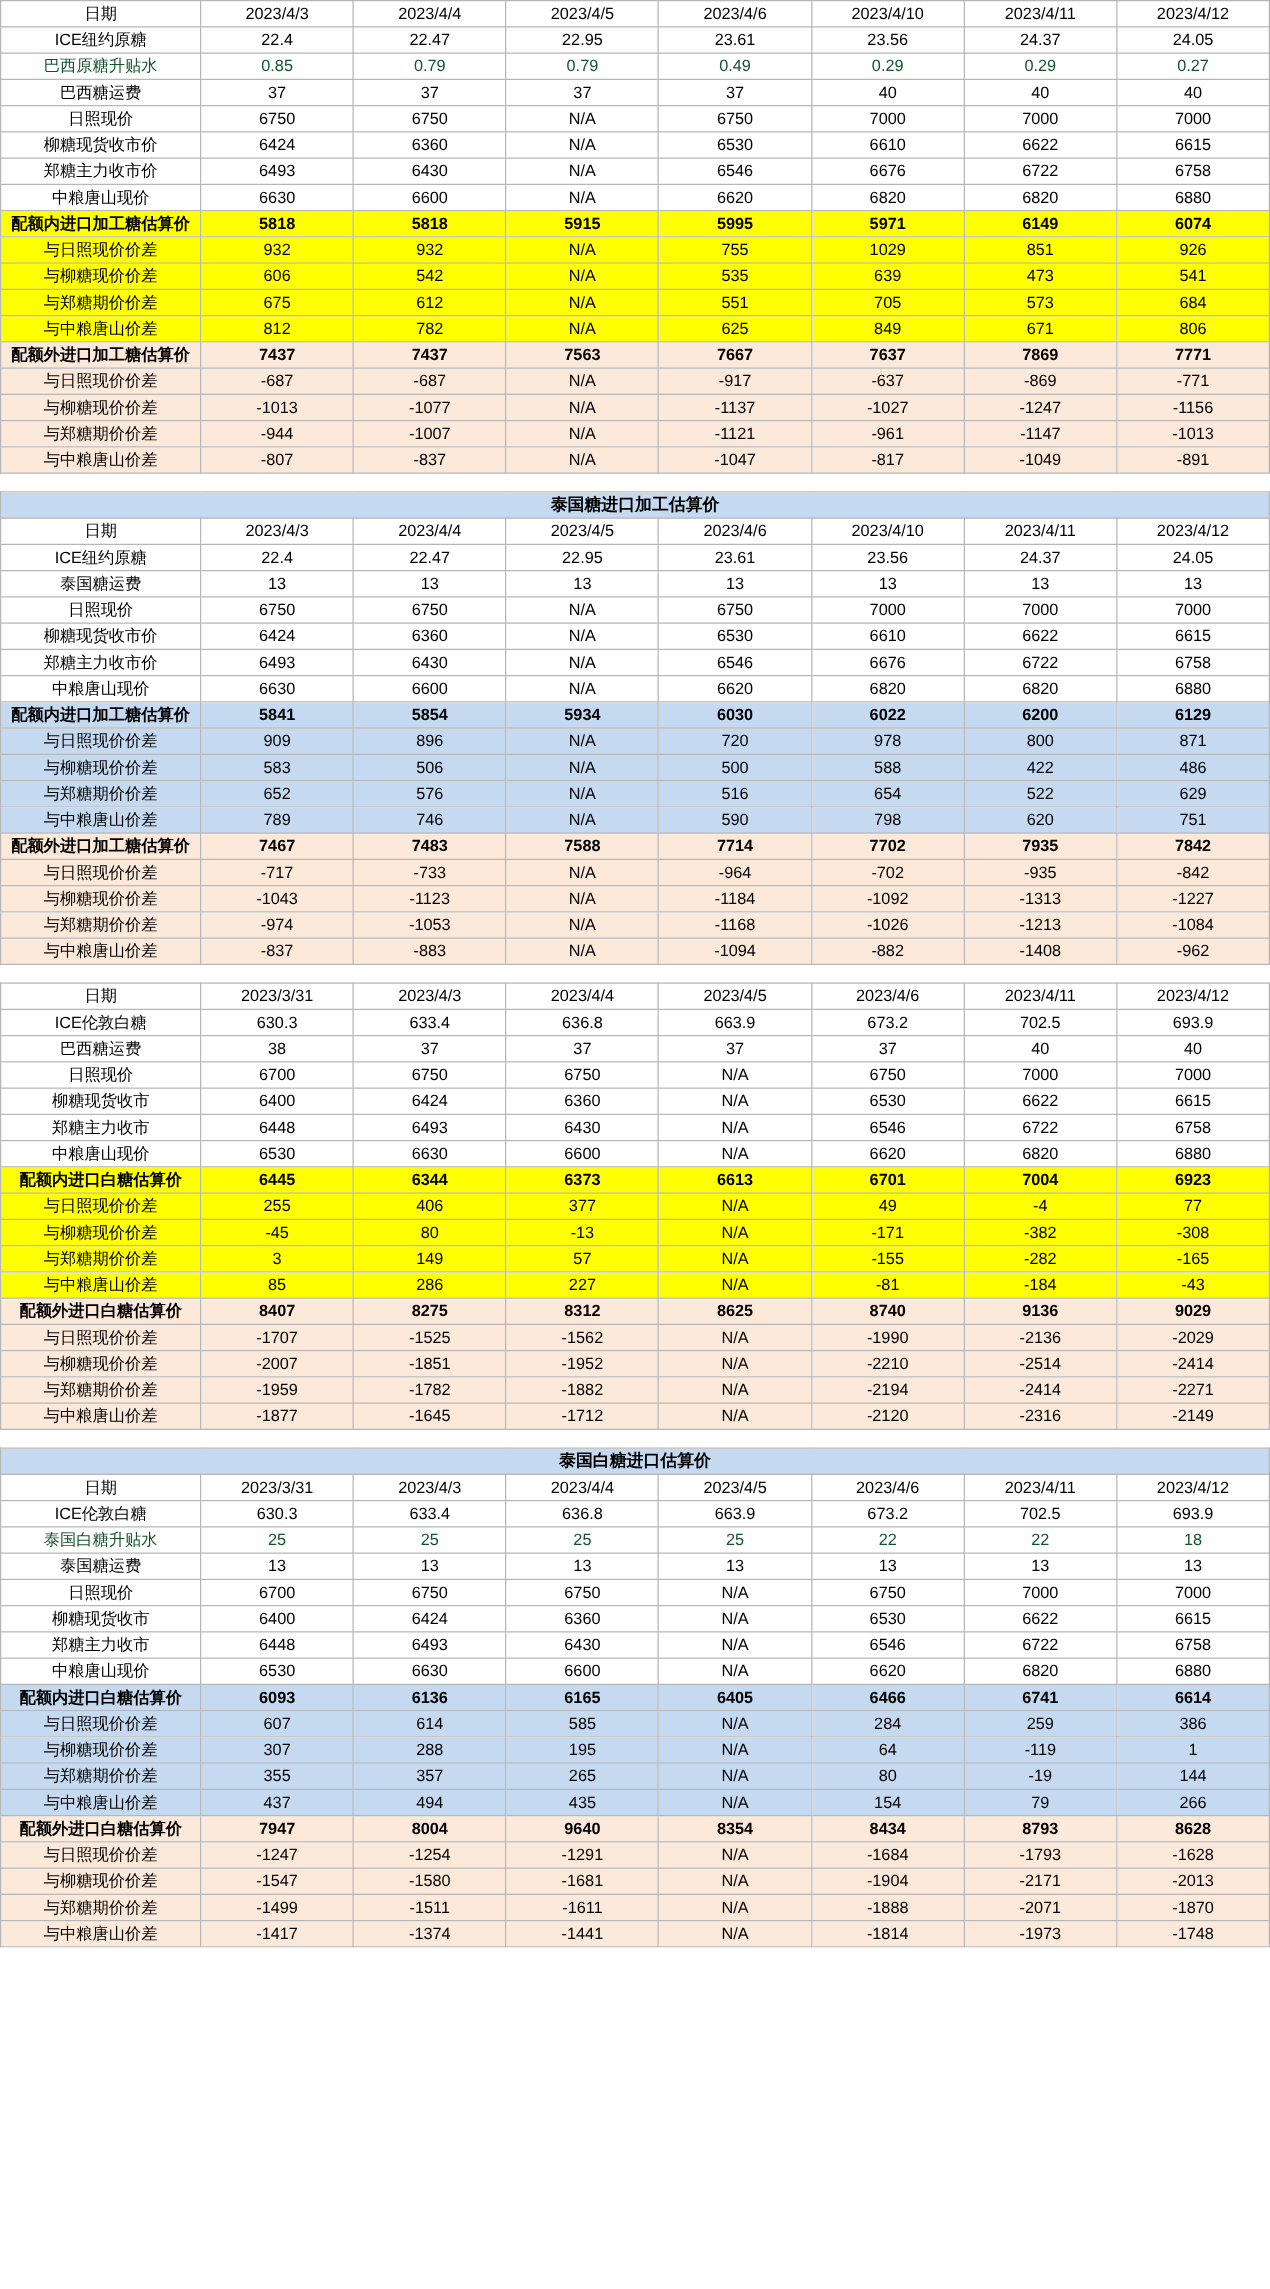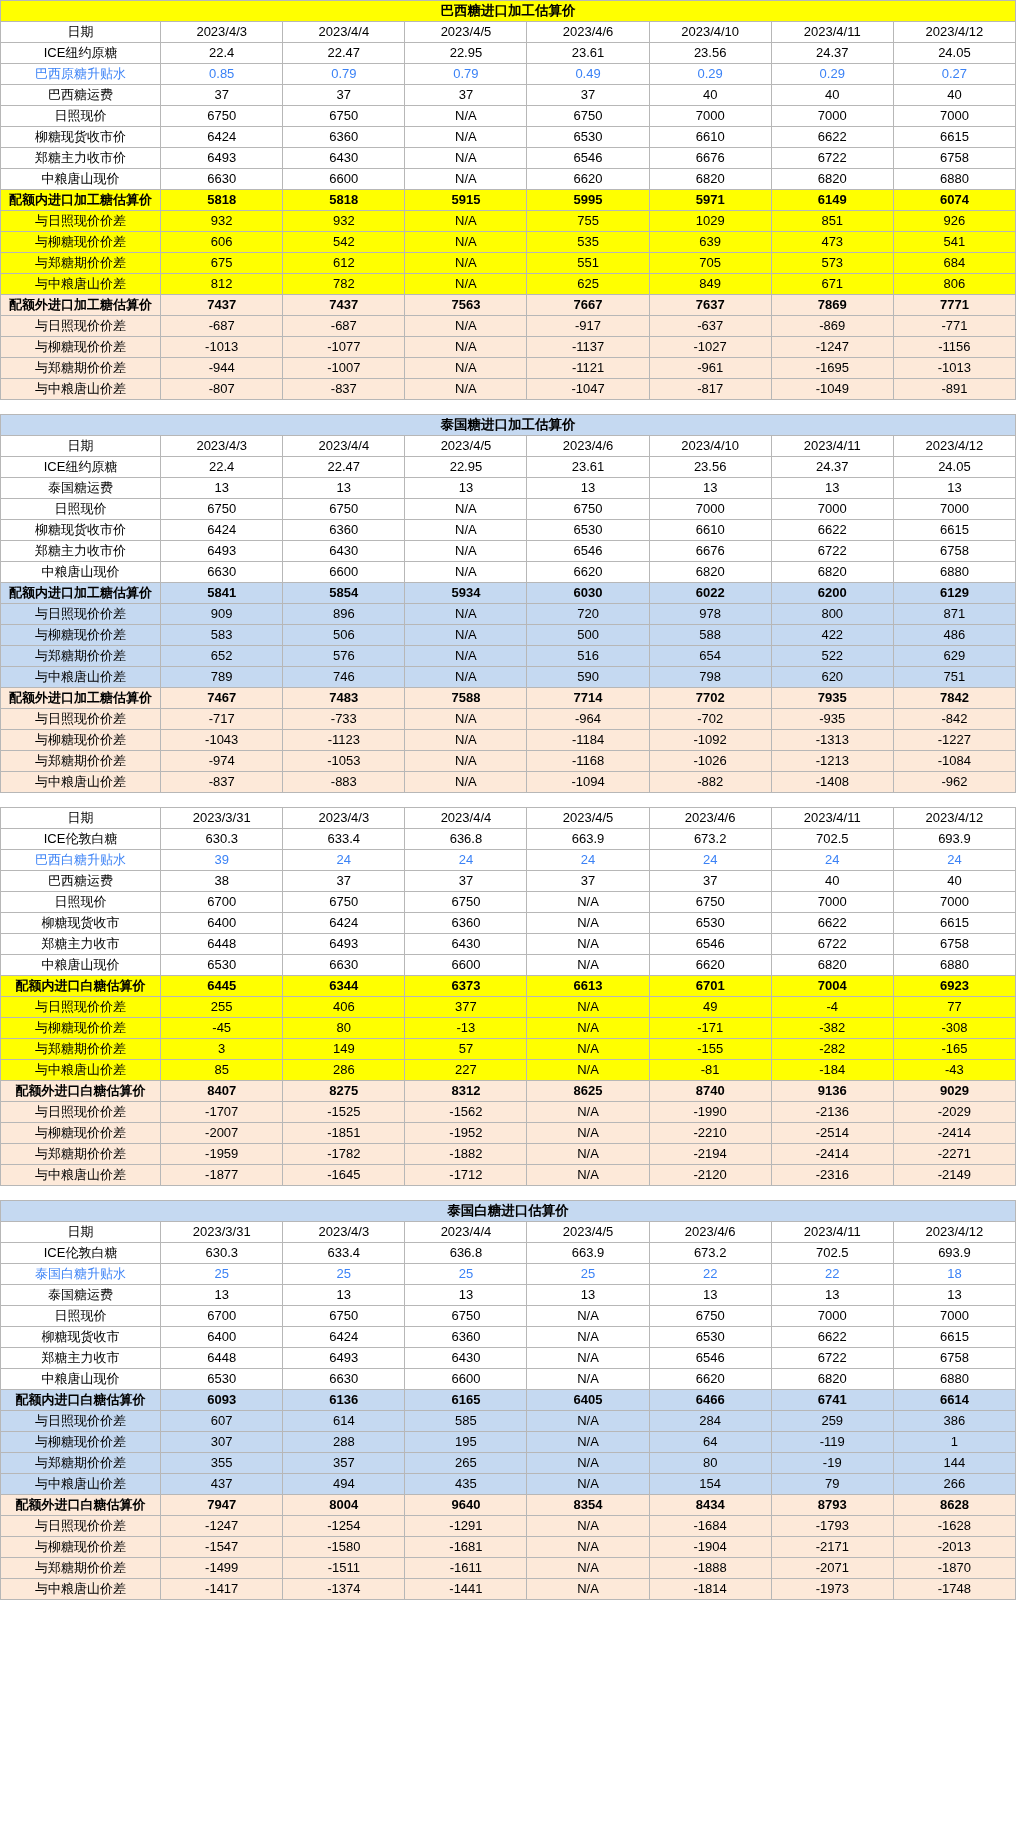--- a/index.html
+++ b/index.html
@@ -35,21 +35,21 @@
   .title {
     font-weight: bold;
     font-size: 13.5px;
     text-align: center;
     border: 1px solid #b7b7b7;
   }
   .title-yellow { background: #ffff00; }
   .title-blue   { background: #c5d9f1; margin-left: 41px; }
   .hdr { font-weight: normal; }
   .lbl { }
-  .red { color: #3b82f6; }
+  .red { color: #14532d; }
   .bold { font-weight: bold; }
   .bg-yellow { background: #ffff00; }
   .bg-blue   { background: #c5d9f1; }
   .bg-peach  { background: #fde9d9; }
 </style>
 </head>
 <body>
 
 <div class="sheet" id="sheet">
     <div>
@@ -59,23 +59,20 @@
           <col class="cd">
           <col class="cd">
           <col class="cd">
           <col class="cd">
           <col class="cd">
           <col class="cd">
           <col class="cd">
         </colgroup>
         <tbody>
           <tr>
-            <td class="title title-yellow" colspan="8">巴西糖进口加工估算价</td>
-          </tr>
-          <tr>
             <td class="hdr">日期</td>
             <td class="hdr">2023/4/3</td>
             <td class="hdr">2023/4/4</td>
             <td class="hdr">2023/4/5</td>
             <td class="hdr">2023/4/6</td>
             <td class="hdr">2023/4/10</td>
             <td class="hdr">2023/4/11</td>
             <td class="hdr">2023/4/12</td>
           </tr>
           <tr>
@@ -228,21 +225,21 @@
             <td class="bg-peach">-1247</td>
             <td class="bg-peach">-1156</td>
           </tr>
           <tr>
             <td class="lbl bg-peach">与郑糖期价价差</td>
             <td class="bg-peach">-944</td>
             <td class="bg-peach">-1007</td>
             <td class="bg-peach">N/A</td>
             <td class="bg-peach">-1121</td>
             <td class="bg-peach">-961</td>
-            <td class="bg-peach">-1695</td>
+            <td class="bg-peach">-1147</td>
             <td class="bg-peach">-1013</td>
           </tr>
           <tr>
             <td class="lbl bg-peach">与中粮唐山价差</td>
             <td class="bg-peach">-807</td>
             <td class="bg-peach">-837</td>
             <td class="bg-peach">N/A</td>
             <td class="bg-peach">-1047</td>
             <td class="bg-peach">-817</td>
             <td class="bg-peach">-1049</td>
@@ -469,30 +466,20 @@
             <td class="lbl ">ICE伦敦白糖</td>
             <td class="">630.3</td>
             <td class="">633.4</td>
             <td class="">636.8</td>
             <td class="">663.9</td>
             <td class="">673.2</td>
             <td class="">702.5</td>
             <td class="">693.9</td>
           </tr>
           <tr>
-            <td class="lbl red">巴西白糖升贴水</td>
-            <td class="red">39</td>
-            <td class="red">24</td>
-            <td class="red">24</td>
-            <td class="red">24</td>
-            <td class="red">24</td>
-            <td class="red">24</td>
-            <td class="red">24</td>
-          </tr>
-          <tr>
             <td class="lbl ">巴西糖运费</td>
             <td class="">38</td>
             <td class="">37</td>
             <td class="">37</td>
             <td class="">37</td>
             <td class="">37</td>
             <td class="">40</td>
             <td class="">40</td>
           </tr>
           <tr>

